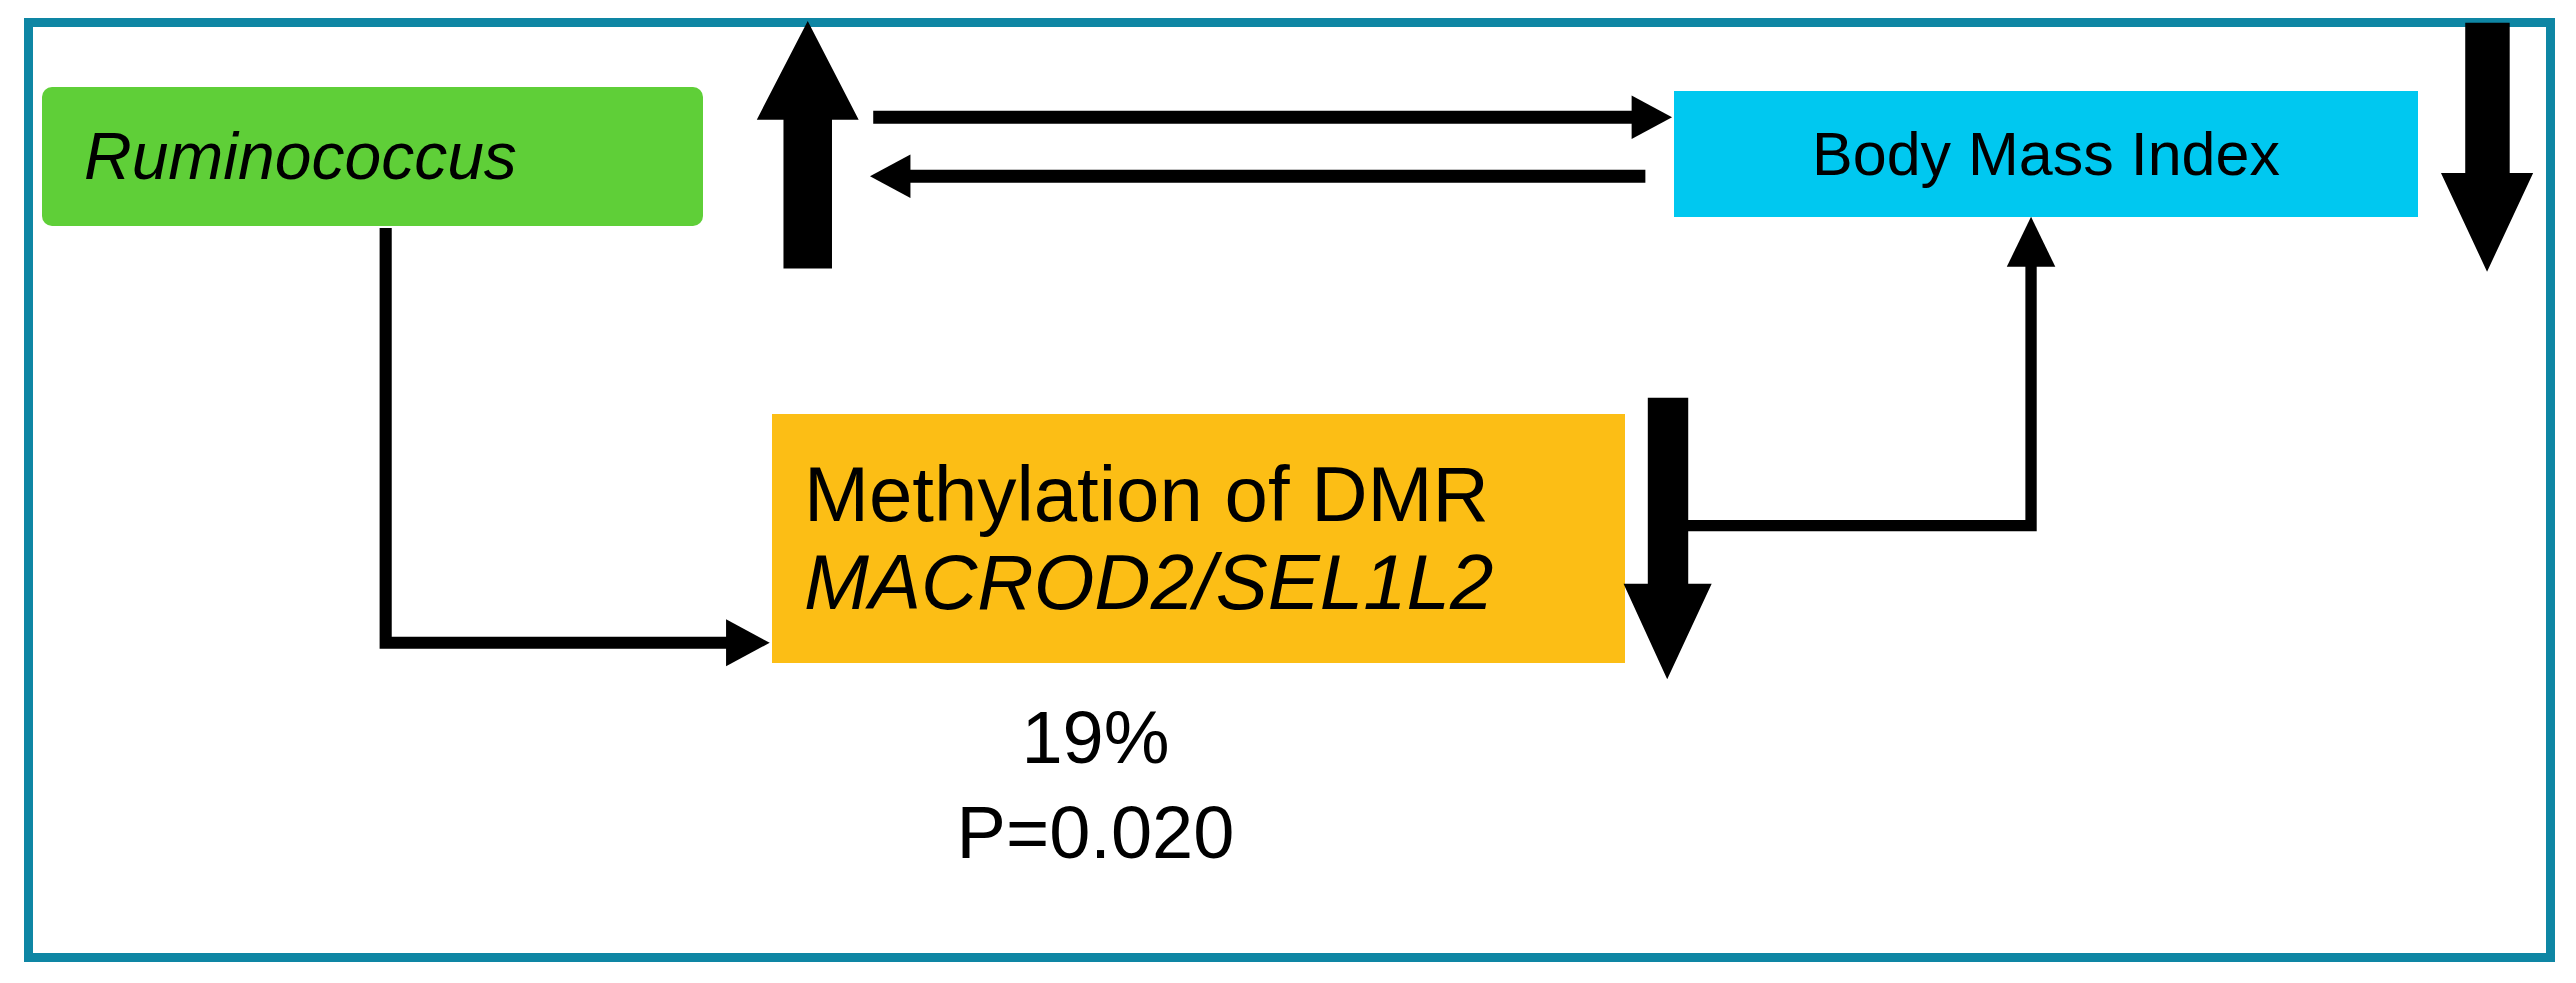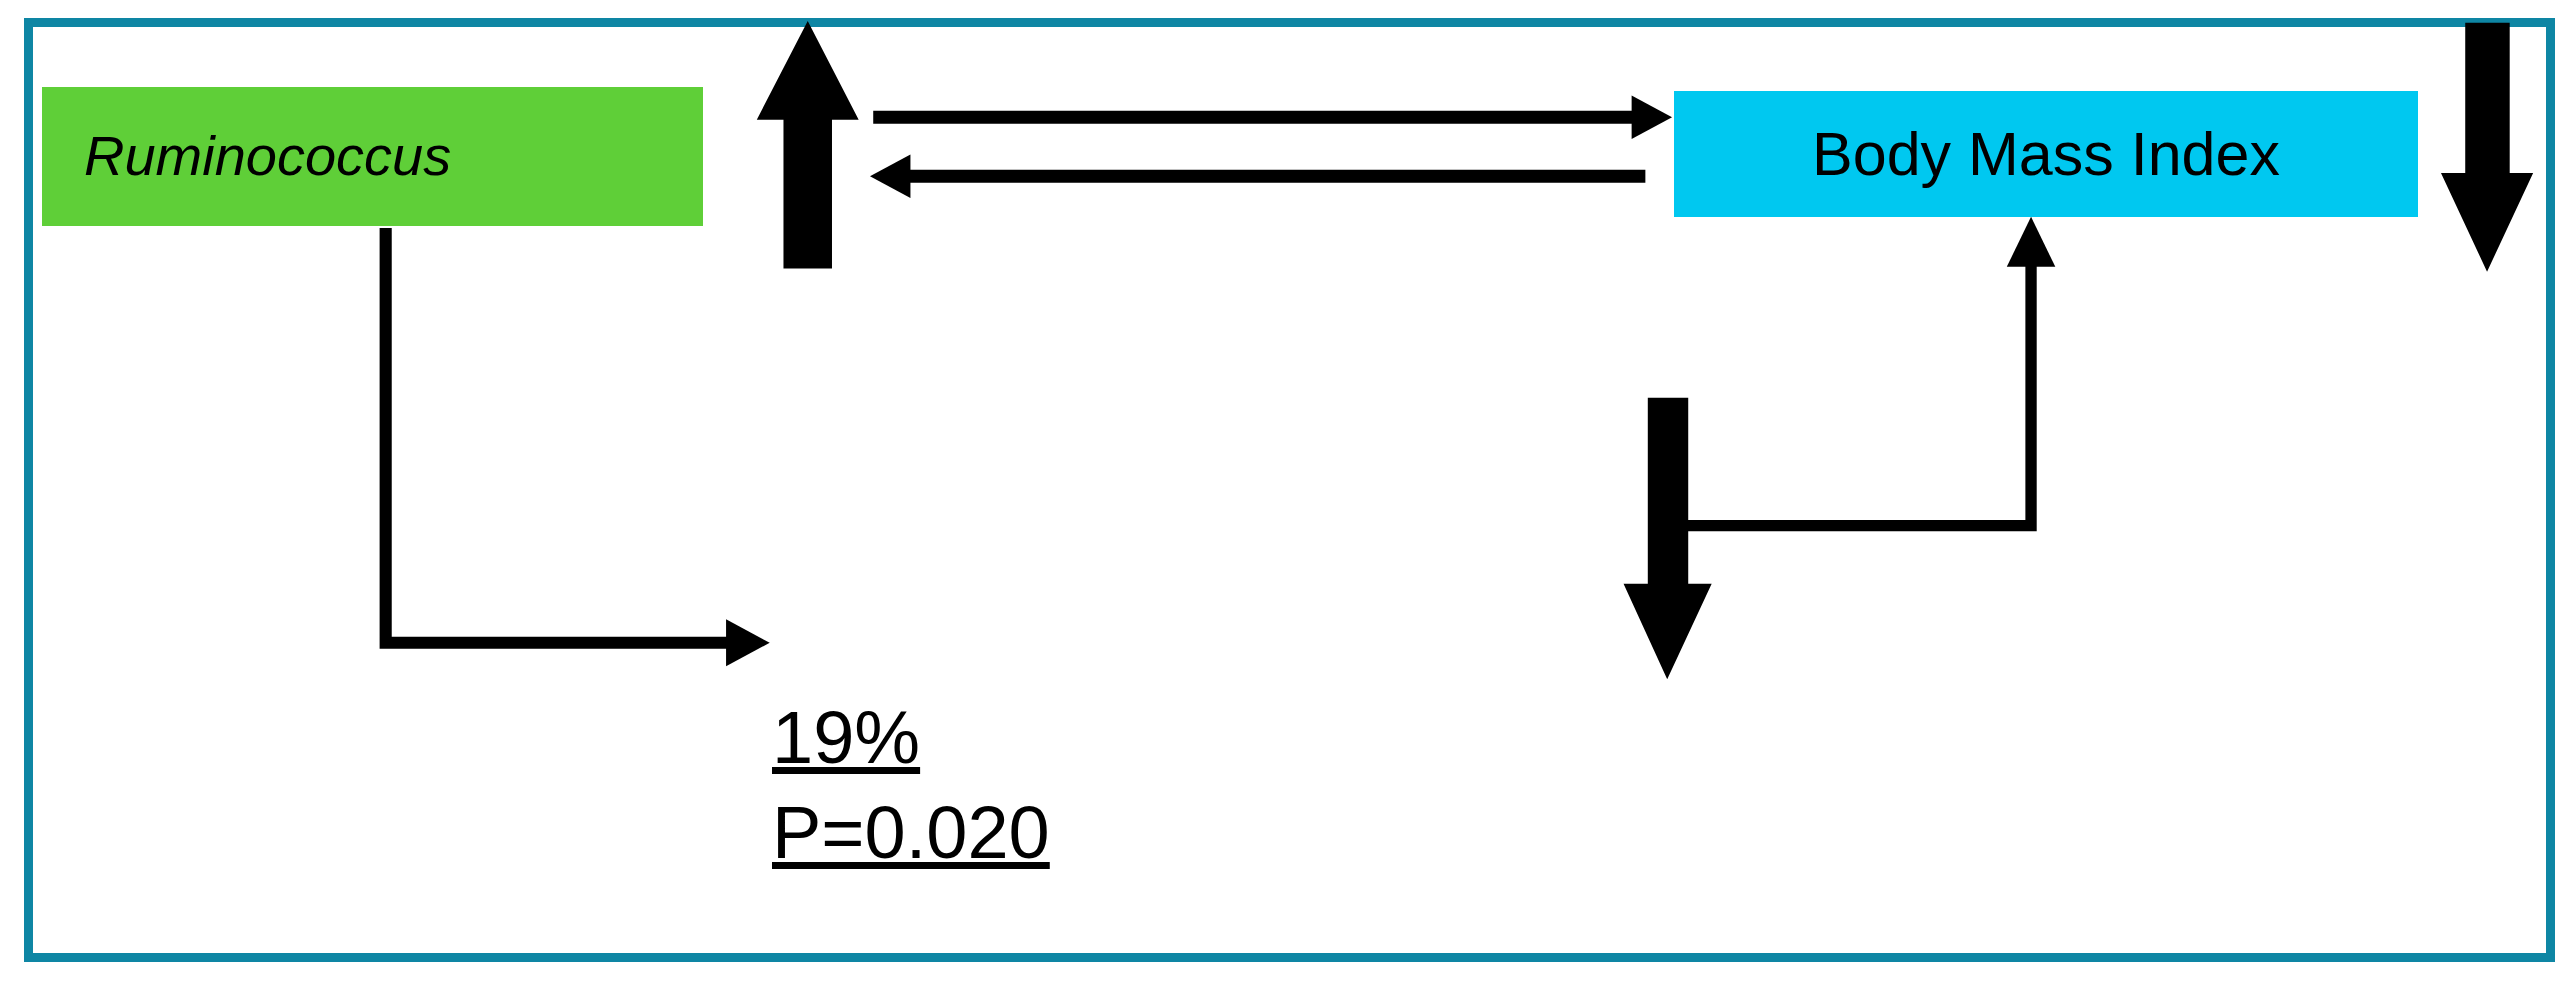--- a/index.html
+++ b/index.html
@@ -41,25 +41,26 @@
     text-align: center;
     white-space: nowrap;
     box-sizing: border-box;
   }
   #node-ruminococcus {
     left: 42px;
     top: 87px;
     width: 661px;
     height: 139px;
     background: #5fcf38;
-    font-size: 56px;
+    font-size: 66px;
     font-style: italic;
     font-weight: 400;
     padding-left: 42px;
     align-items: flex-start;
+    border-radius: 10px;
   }
   #node-bmi {
     left: 1674px;
     top: 91px;
     width: 744px;
     height: 126px;
     background: #00c8f0;
     font-size: 61px;
     font-weight: 400;
   }
@@ -76,25 +77,24 @@
   }
   #node-methylation .line-1 { font-style: normal; }
   #node-methylation .line-2 { font-style: italic; }
 
   
   #stats {
     position: absolute;
     left: 772px;
     top: 691px;
     width: 647px;
-    text-align: left;
+    text-align: center;
     font-size: 74px;
     color: #000000;
     line-height: 1.28;
-    text-decoration: underline;
   }
   #stats div { display: block; }
 
   
   #arrows {
     position: absolute;
     left: 0;
     top: 0;
     width: 2576px;
     height: 984px;
@@ -109,20 +109,24 @@
   <div id="frame"></div>
 
   <div class="node" id="node-ruminococcus">
     <span>Ruminococcus</span>
   </div>
 
   <div class="node" id="node-bmi">
     <span>Body Mass Index</span>
   </div>
 
+  <div class="node" id="node-methylation">
+    <span class="line-1">Methylation of DMR</span>
+    <span class="line-2">MACROD2/SEL1L2</span>
+  </div>
 
   <div id="stats">
     <div>19%</div>
     <div>P=0.020</div>
   </div>
 
   <svg id="arrows" viewBox="0 0 3186 1217" xmlns="http://www.w3.org/2000/svg">
 
     <polygon fill="#000000" points="999,26 1062,148 1029,148 1029,332 969,332 969,148 936,148"></polygon>
 

